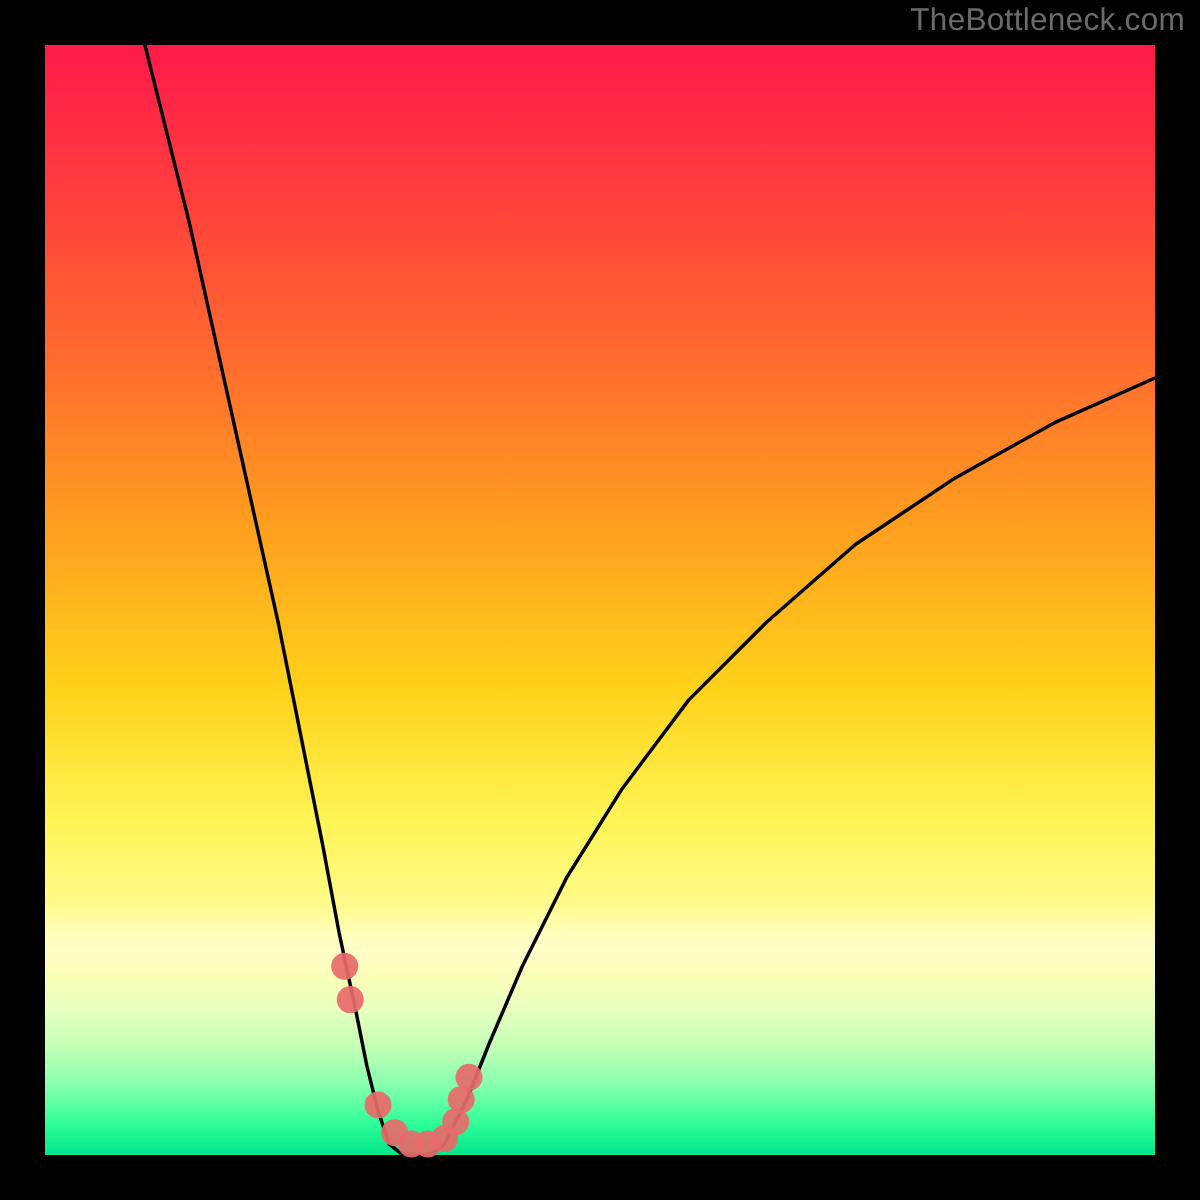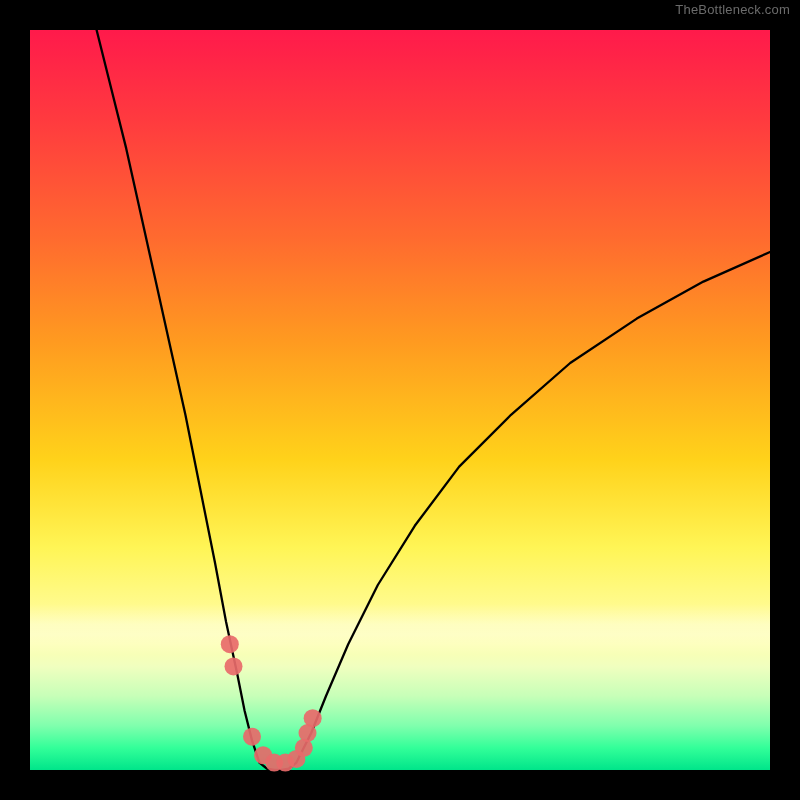--- a/index.html
+++ b/index.html
@@ -55,21 +55,21 @@
       rgba(255,255,255,0.35) 60%,
       rgba(255,255,255,0.0) 100%
     );
     pointer-events: none;
   }
   .watermark {
     position: absolute;
     top: 2px;
     right: 10px;
     color: #6b6b6b;
-    font-size: 13px;
+    font-size: 21px;
     font-weight: 500;
     letter-spacing: 0.2px;
     user-select: none;
   }
   svg.curves {
     position: absolute;
     left: 0;
     top: 0;
     width: 740px;
     height: 740px;

